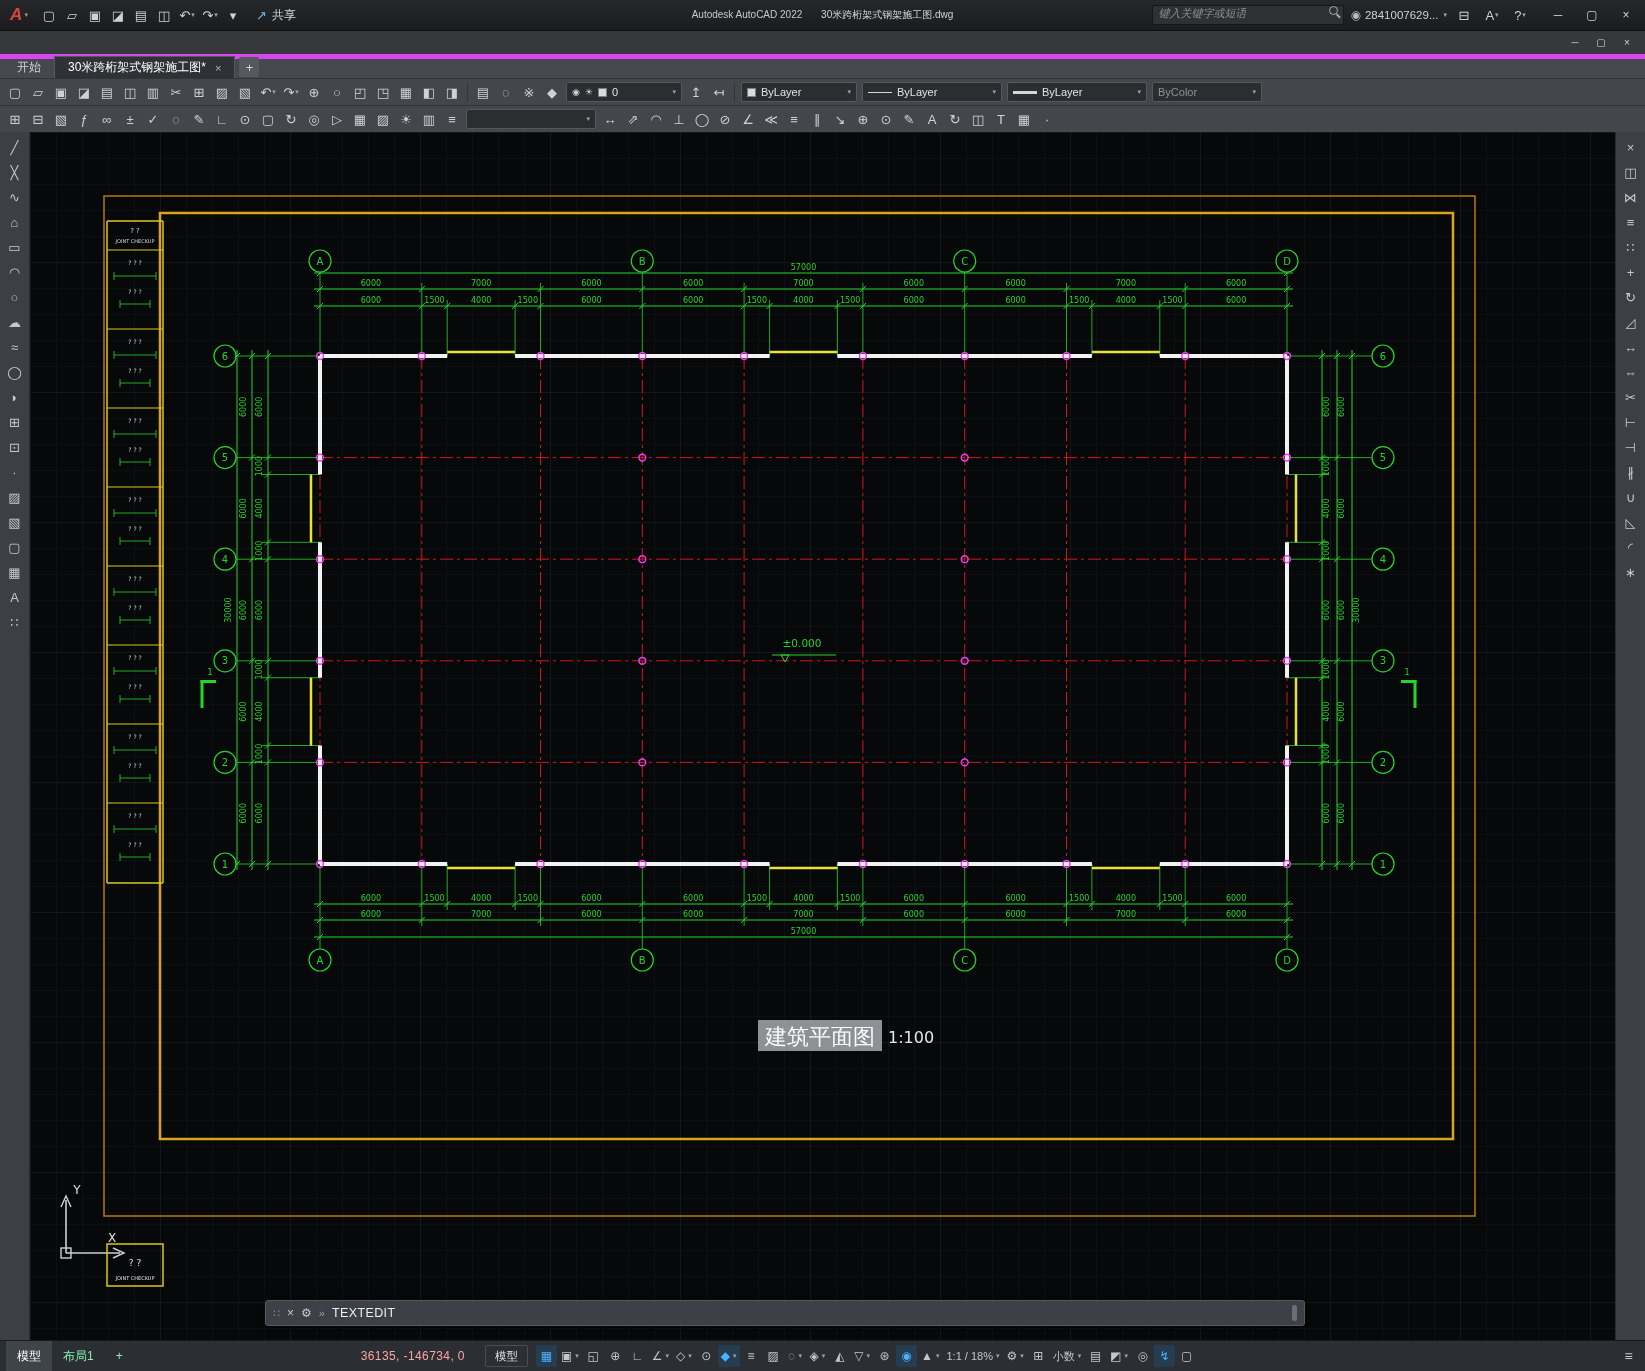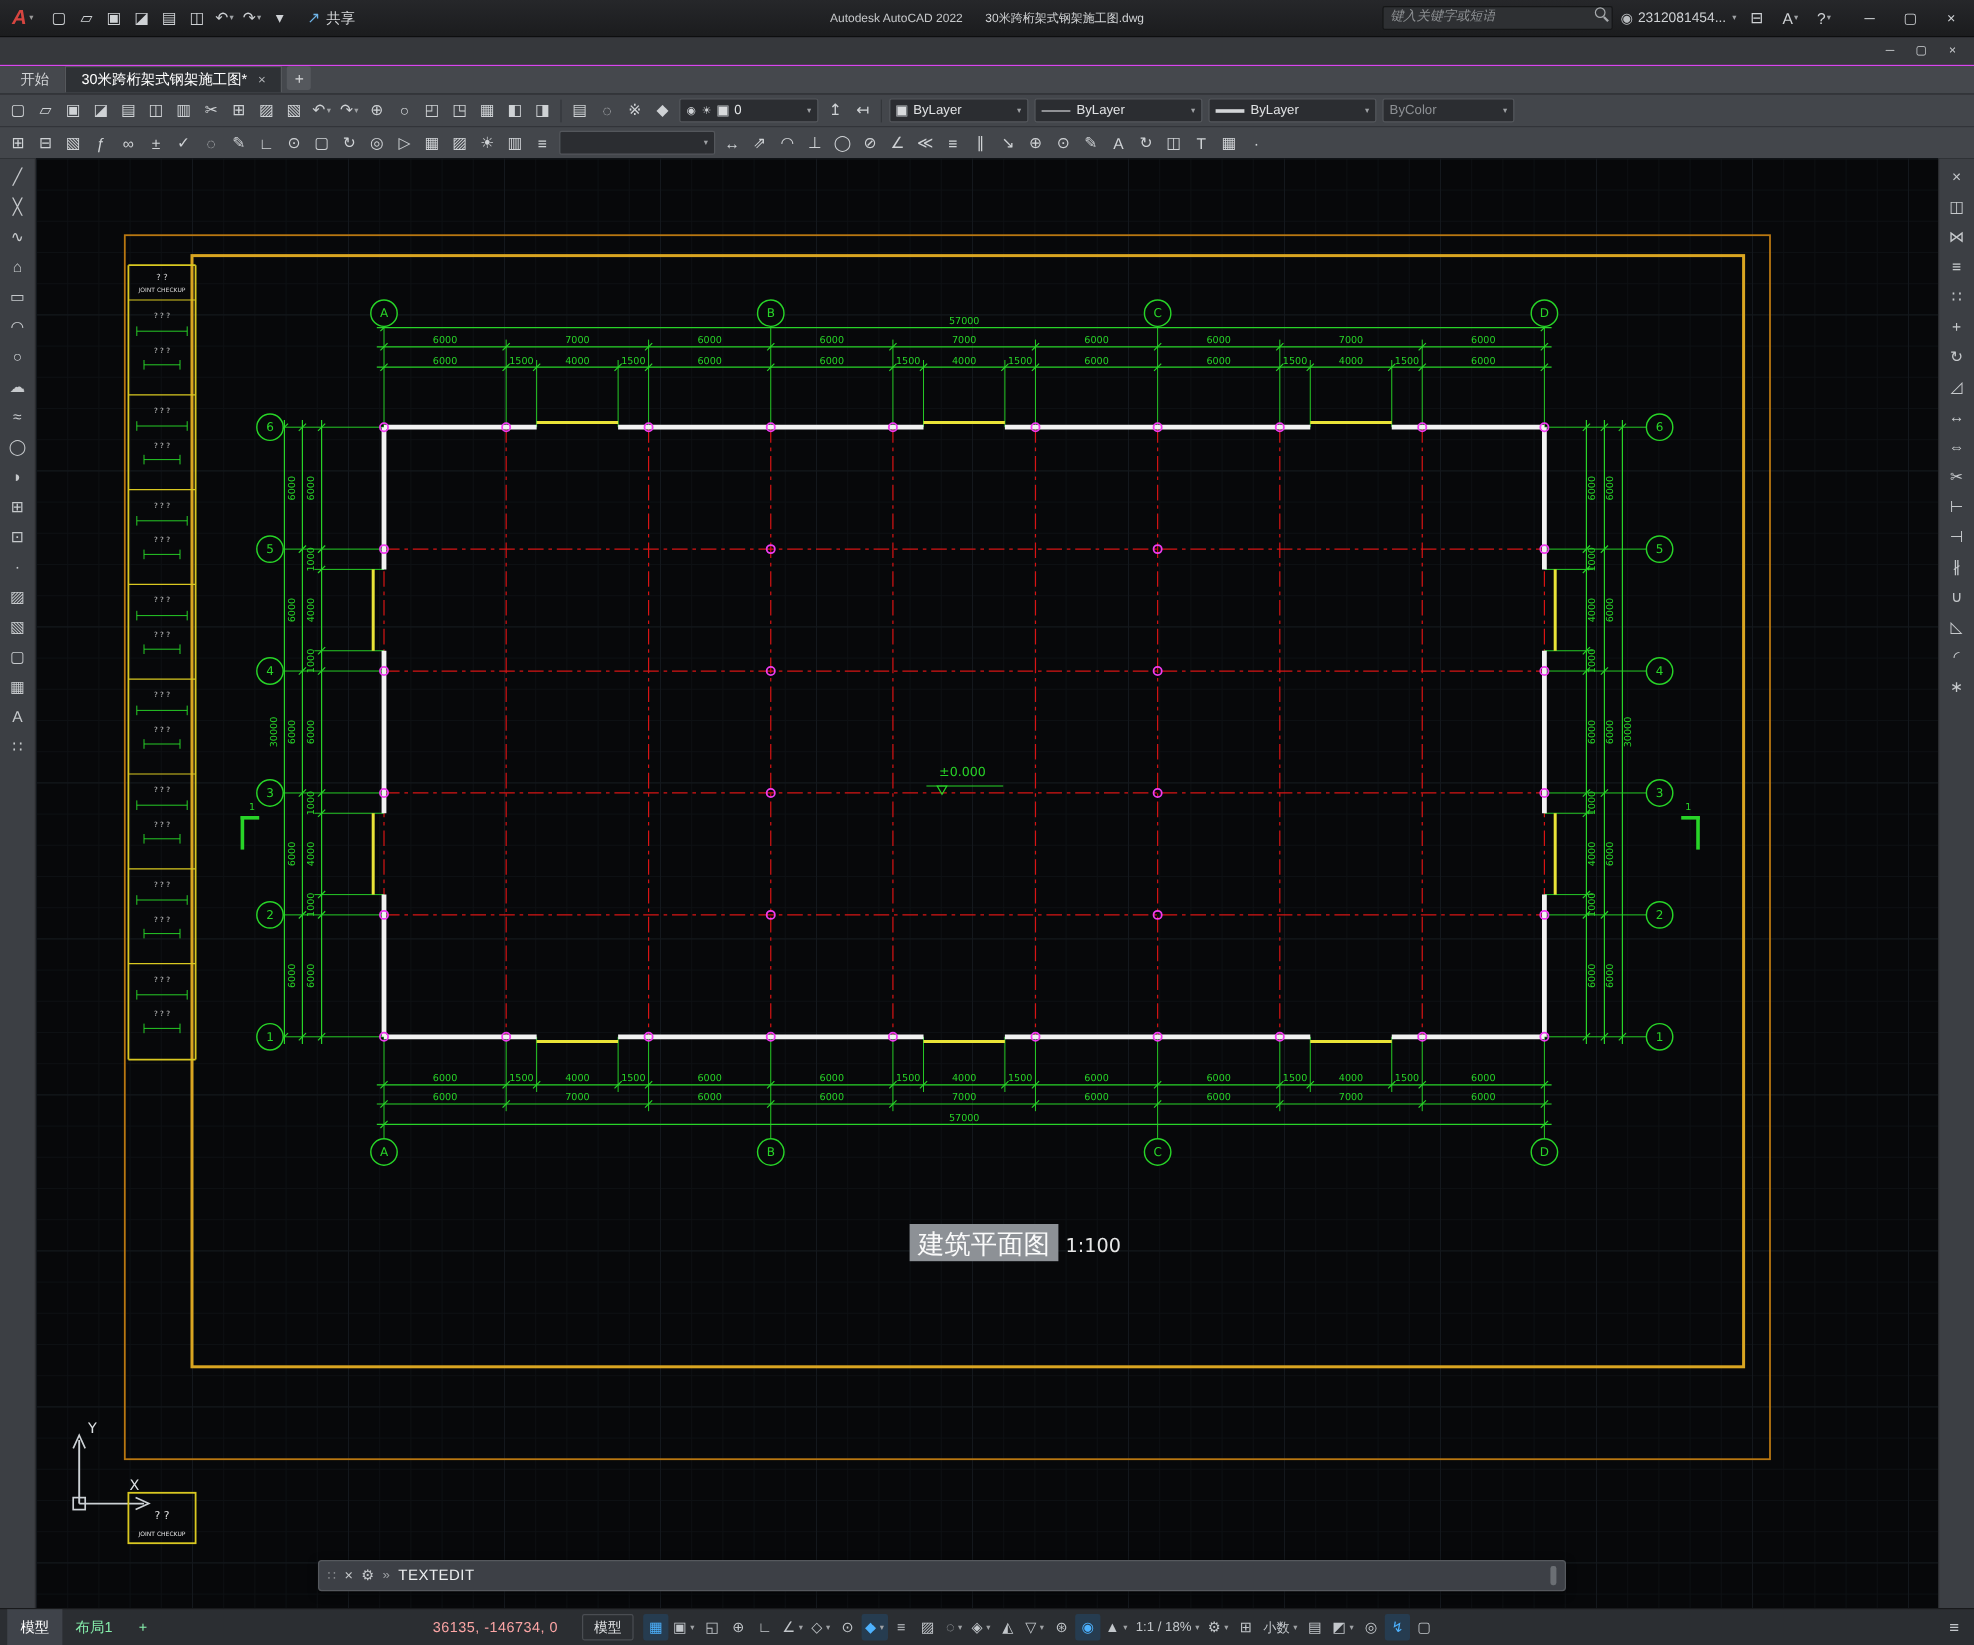--- a/index.html
+++ b/index.html
@@ -33,21 +33,21 @@
 #winctl .tbtn{width:34px;height:28px;border-radius:0;font-size:12px}
 
 
 #menubar{height:24px;background:#36383c;display:flex;align-items:center;color:#dcdee0;
   font-size:12px;padding-left:6px;border-top:1px solid #0d0e0f}
 .menu-item{padding:0 9px;height:100%;display:flex;align-items:center;cursor:default}
 #winctl2{margin-left:auto;display:flex;gap:2px;padding-right:6px}
 #winctl2 .tbtn{width:24px;height:18px;font-size:10px}
 
 
-#tabbar{height:24px;background:#45484d;display:flex;padding-left:4px;border-top:1px solid #d946ef}
+#tabbar{height:24px;background:#45484d;display:flex;align-items:flex-end;padding-left:4px;border-top:5px solid #d946ef}
 .ftab{height:22px;padding:0 13px;display:flex;align-items:center;font-size:12px;color:#d2d4d6;gap:9px;cursor:default}
 .ftab.active{background:#2e3135;border:1px solid #55585c;border-bottom:none;color:#fff}
 .ftab .close{font-size:11px;color:#b4b7ba}
 .plus{width:20px;height:20px;margin:0 0 1px 4px;display:flex;align-items:center;justify-content:center;
   color:#d6d8da;font-size:13px;background:#55585d;border-radius:2px}
 
 
 #toolbar1,#toolbar2{height:27px;background:#43464b;display:flex;align-items:center;padding:0 4px;gap:1px;
   border-top:1px solid #323439}
 .icons{display:flex;align-items:center;gap:1px}
@@ -156,21 +156,21 @@
       <span>Autodesk AutoCAD 2022</span>
       <span class="doc">30米跨桁架式钢架施工图.dwg</span>
     </div>
     <div class="tright">
       <div class="searchbox">
         <span class="ph">键入关键字或短语</span>
         <span class="mag"></span>
       </div>
       <div class="acct">
         <span class="avatar">◉</span>
-        <span>2312081454...</span>
+        <span>2841007629...</span>
         <span class="caret">▾</span>
       </div>
       <div class="tbtn">⊟</div>
       <div class="tbtn">A<span class="caret">▾</span></div>
       <div class="tbtn">?<span class="caret">▾</span></div>
     </div>
     <div id="winctl">
         <div class="tbtn">
           <span>─</span>
         </div>

